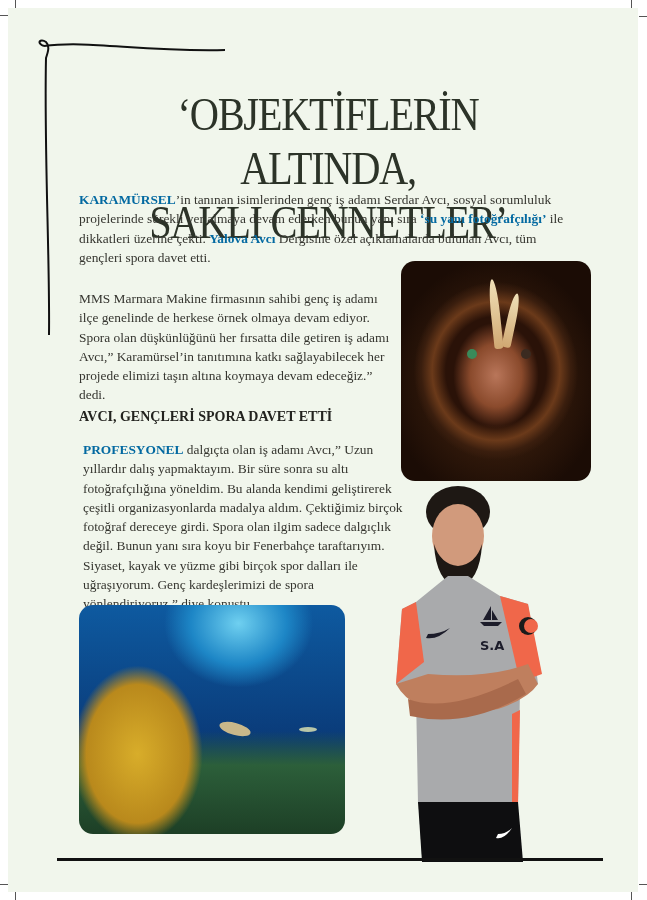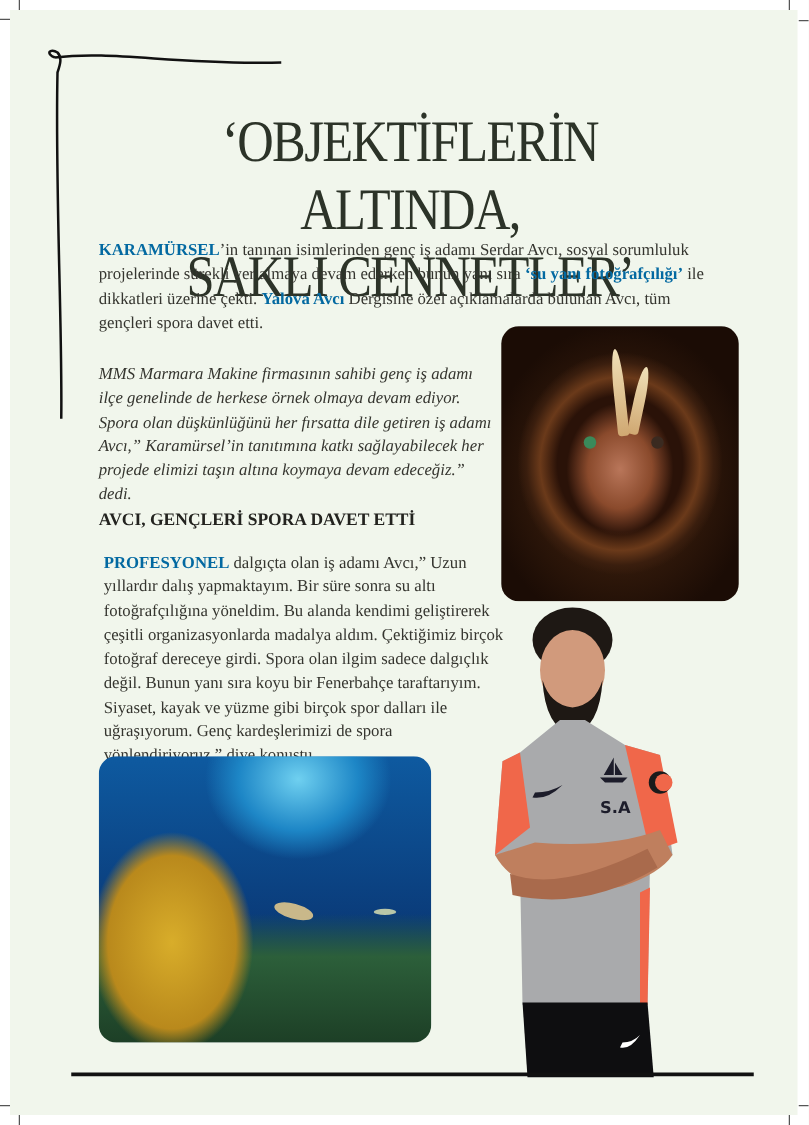--- a/index.html
+++ b/index.html
@@ -82,21 +82,21 @@
 
 <h1 class="title">
   <span>‘OBJEKTİFLERİN ALTINDA,</span><br>
   <span>SAKLI CENNETLER’</span>
 </h1>
 
 <p class="para p1" style="margin:0;">
   <b>KARAMÜRSEL</b><span>’in tanınan isimlerinden genç iş adamı Serdar Avcı, sosyal sorumluluk projelerinde sürekli yer almaya devam ederken bunun yanı sıra </span><b>‘su yanı fotoğrafçılığı’</b><span> ile dikkatleri üzerine çekti. </span><b>Yalova Avcı</b><span> Dergisine özel açıklamalarda bulunan Avcı, tüm gençleri spora davet etti.</span>
 </p>
 
-<p class="para p2" style="margin:0;font-style:italic;">MMS Marmara Makine firmasının sahibi genç iş adamı ilçe genelinde de herkese örnek olmaya devam ediyor. Spora olan düşkünlüğünü her fırsatta dile getiren iş adamı Avcı,” Karamürsel’in tanıtımına katkı sağlayabilecek her projede elimizi taşın altına koymaya devam edeceğiz.” dedi.</p>
+<p class="para p2" style="margin:0;">MMS Marmara Makine firmasının sahibi genç iş adamı ilçe genelinde de herkese örnek olmaya devam ediyor. Spora olan düşkünlüğünü her fırsatta dile getiren iş adamı Avcı,” Karamürsel’in tanıtımına katkı sağlayabilecek her projede elimizi taşın altına koymaya devam edeceğiz.” dedi.</p>
 
 <div class="subhead">AVCI, GENÇLERİ SPORA DAVET ETTİ</div>
 
 <p class="para p3" style="margin:4px;">
   <b>PROFESYONEL</b><span> dalgıçta olan iş adamı Avcı,” Uzun yıllardır dalış yapmaktayım. Bir süre sonra su altı fotoğrafçılığına yöneldim. Bu alanda kendimi geliştirerek çeşitli organizasyonlarda madalya aldım. Çektiğimiz birçok fotoğraf dereceye girdi. Spora olan ilgim sadece dalgıçlık değil. Bunun yanı sıra koyu bir Fenerbahçe taraftarıyım. Siyaset, kayak ve yüzme gibi birçok spor dalları ile uğraşıyorum. Genç kardeşlerimizi de spora yönlendiriyoruz.” diye konuştu.</span>
 </p>
 
 <div class="photo fish">
   <div class="horn" style="left:90px;top:18px;height:70px;transform:rotate(-6deg);"></div>
   <div class="horn" style="left:106px;top:32px;height:55px;transform:rotate(12deg);"></div>

